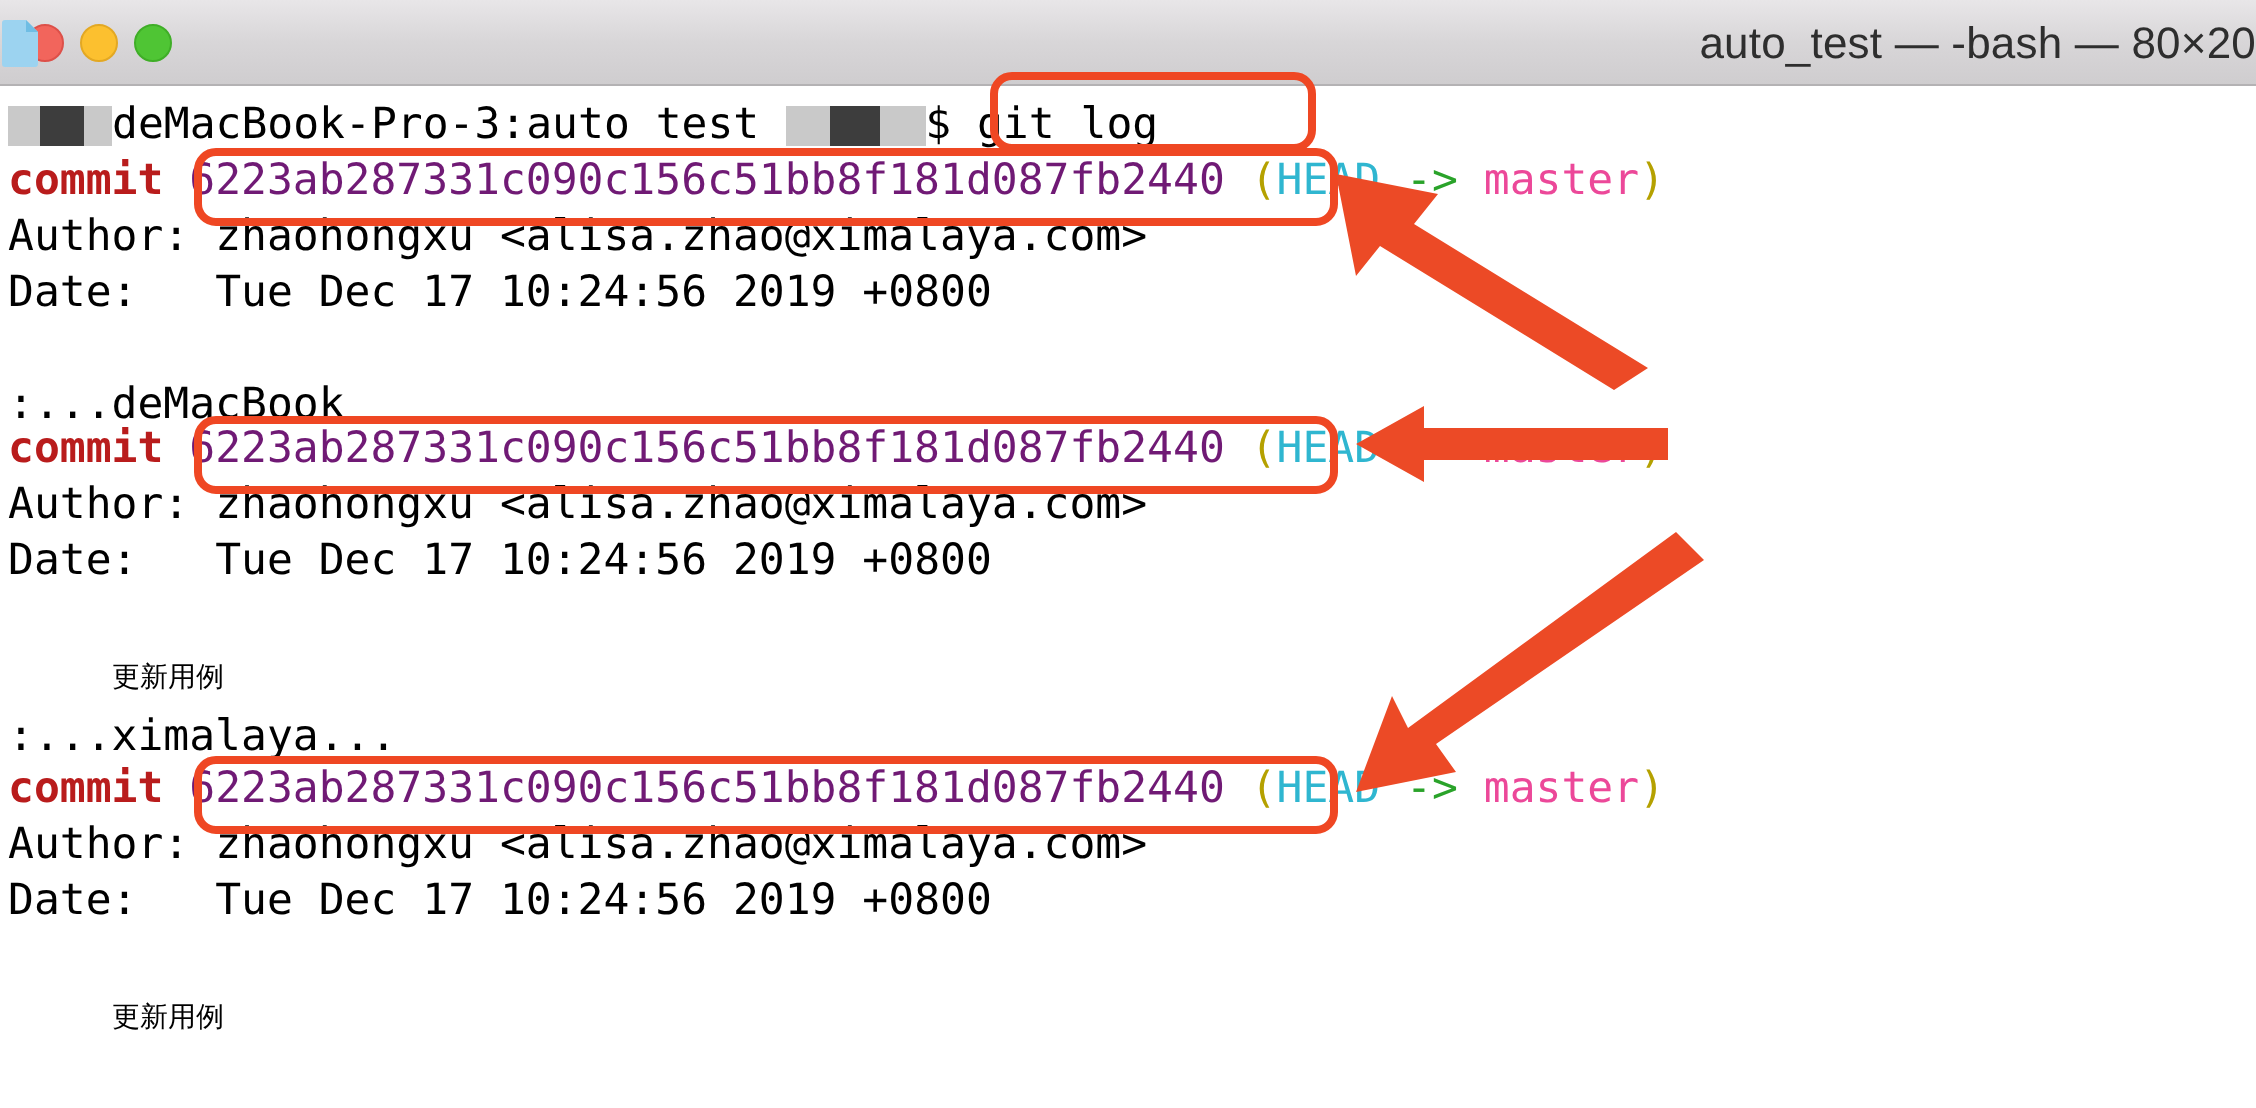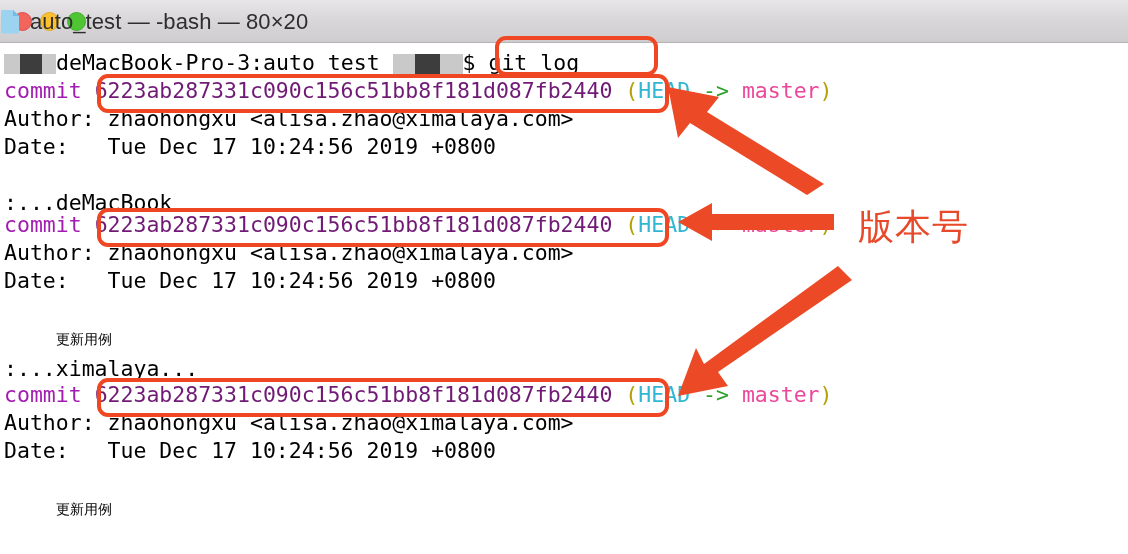--- a/index.html
+++ b/index.html
@@ -45,21 +45,21 @@
   .light.close  { background: #f2655c; border: 1px solid #dd5049; }
   .light.min    { background: #fcc02f; border: 1px solid #e3a823; }
   .light.max    { background: #4fc534; border: 1px solid #3fae27; }
 
   .title-wrap {
     position: absolute;
     left: 0; top: 0;
     width: 1128px; height: 43px;
     display: flex;
     align-items: center;
-    justify-content: flex-start;
+    justify-content: space-between;
     gap: 9px;
     pointer-events: none;
   }
   .folder-icon {
     width: 21px; height: 25px;
     position: relative;
     display: inline-block;
   }
   .folder-icon svg { display: block; }
   .title-text {
@@ -83,21 +83,21 @@
   .tline {
     position: absolute;
     left: 4px;
     font-family: "DejaVu Sans Mono", "Liberation Mono", monospace;
     font-size: 21.5px;
     line-height: 28px;
     white-space: pre;
     color: #000000;
     letter-spacing: 0px;
   }
-  .c-commit  { color: #a21caf; }
+  .c-commit  { color: #b91c1c; font-weight: bold; }
   .c-hash    { color: #701a75; }
   .c-paren   { color: #b5a100; }
   .c-head    { color: #2fb6d0; }
   .c-arrow   { color: #2aa32a; }
   .c-branch  { color: #ec4899; }
   .c-black   { color: #000000; }
   .cjk {
     font-family: "DejaVu Sans", "Liberation Sans", sans-serif;
     font-size: 14px;
   }
@@ -213,16 +213,15 @@
 
       <g>
         <path d="M834 214 L712 214 L712 203 L678 222 L712 241 L712 230 L834 230 Z" fill="#ec4a26"></path>
       </g>
 
       <g>
         <path d="M838 266 L704 364 L696 348 L678 396 L728 386 L718 372 L852 280 Z" fill="#ec4a26"></path>
       </g>
     </svg>
 
-    <div class="cjk-note" style="left:858px; top:203px;">版本号</div>
   </div>
 
 </div>
 
 </body></html>

